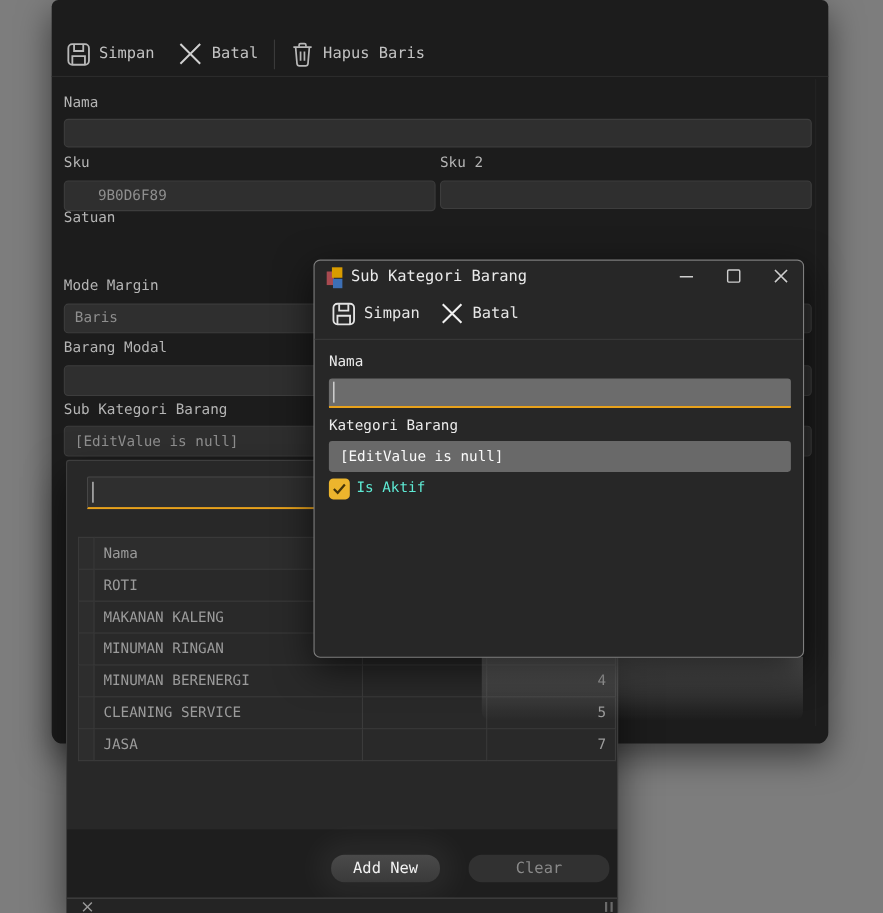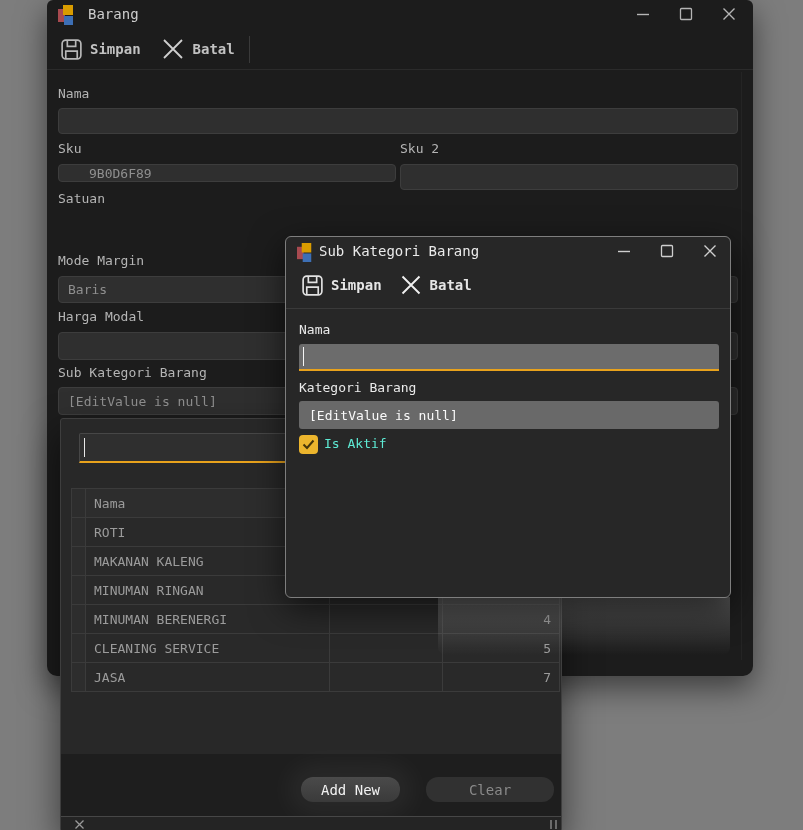--- a/index.html
+++ b/index.html
@@ -23,21 +23,21 @@
   .logo .lr { position:absolute; left:0; top:4px;  width:7px;  height:13px; }
   .logo .ly { position:absolute; left:5px; top:0;  width:10px; height:10px; }
   .logo .lb { position:absolute; left:6px; top:11px; width:9px; height:9px; }
   .win .logo { left:11px; top:5px; }
   .title-text { position:absolute; left:41px; top:6px; font-size:14px; color:#cdcdcd; white-space:pre; }
   .win-controls { position:absolute; right:14px; top:4px; display:flex; gap:23px; }
   .wc-btn { width:20px; height:20px; display:flex; align-items:center; justify-content:center; }
 
   .toolbar { position:absolute; left:12px; top:30px; height:38px; display:flex; align-items:center; }
   .tb-item { display:flex; align-items:center; font-size:14px; color:#c2c2c2; }
-  .tb-item .tb-label { margin-left:6px; white-space:pre;font-weight:bold; }
+  .tb-item .tb-label { margin-left:6px; white-space:pre; }
   .tb-sep { width:1px; height:27px; background:#3a3a3a; margin:0 12px 0 14px; }
   .tb-divider { position:absolute; left:0; right:0; top:69px; height:1px; background:#2b2b2b; }
   .dlg-toolbar-text { color:#e6e6e6; }
 
   .lbl { position:absolute; font-size:13px; color:#b5b5b5; white-space:pre; }
   .field {
     position:absolute; background:#2f2f2f; border:1px solid #3d3d3d; border-radius:4px;
     font-size:13px; color:#8f8f8f; padding:0 9px; display:flex; align-items:center;
     white-space:pre; overflow:hidden;
   }
@@ -127,45 +127,20 @@
   .dlg-check {
     position:absolute; left:13px; top:198px; width:19px; height:19px;
     background:#ecb52d; border-radius:4px;
     display:flex; align-items:center; justify-content:center;
   }
 </style>
 </head>
 <body>
 
 <div class="win">
-  <div class="titlebar">
-    <div class="logo">
-      <div class="lr" style="background:#a84a50"></div>
-      <div class="ly" style="background:#d99c00"></div>
-      <div class="lb" style="background:#3d6fb5"></div>
-    </div>
-    <span class="title-text">Barang</span>
-    <div class="win-controls">
-      <div class="wc-btn">
-        <svg width="16" height="16">
-            <line x1="2" y1="8.5" x2="14" y2="8.5" stroke="#b5b5b5" stroke-width="1.4"></line>
-          </svg>
-      </div>
-      <div class="wc-btn">
-        <svg width="16" height="16">
-            <rect x="2.5" y="2.5" width="11" height="11" rx="1" fill="none" stroke="#b5b5b5" stroke-width="1.3"></rect>
-          </svg>
-      </div>
-      <div class="wc-btn">
-        <svg width="16" height="16">
-            <path d="M2.5 2.5 L13.5 13.5 M13.5 2.5 L2.5 13.5" stroke="#b5b5b5" stroke-width="1.4"></path>
-          </svg>
-      </div>
-    </div>
-  </div>
 
   <div class="toolbar">
     <div class="tb-item">
       <span>
         <svg width="25" height="25" viewBox="0 0 24 24" fill="none" stroke="#b8b8b8" stroke-width="1.6">
           <rect x="3" y="3" width="18" height="18" rx="3.5"></rect>
           <path d="M8 3.4 V9 H16 V3.4"></path>
           <path d="M6.5 20.6 V13.5 H17.5 V20.6"></path>
         </svg>
       </span>
@@ -173,39 +148,50 @@
     </div>
     <div class="tb-item" style="margin-left:14px;">
       <span>
         <svg width="36" height="36" viewBox="0 0 36 36" fill="none" stroke="#cfcfcf" stroke-width="1.8">
           <path d="M9 9 L27 27 M27 9 L9 27"></path>
         </svg>
       </span>
       <span class="tb-label" style="margin-left:2px;">Batal</span>
     </div>
     <div class="tb-sep"></div>
+    <div class="tb-item">
+      <span>
+        <svg width="26" height="27" viewBox="0 0 24 26" fill="none" stroke="#b8b8b8" stroke-width="1.5">
+          <path d="M4 6.5 H20"></path>
+          <path d="M9 6.3 V4.8 A1.3 1.3 0 0 1 10.3 3.5 H13.7 A1.3 1.3 0 0 1 15 4.8 V6.3"></path>
+          <path d="M6 6.8 L7.2 21 A2.2 2.2 0 0 0 9.4 23 H14.6 A2.2 2.2 0 0 0 16.8 21 L18 6.8"></path>
+          <path d="M10.3 10.5 V18.5 M13.7 10.5 V18.5"></path>
+        </svg>
+      </span>
+      <span class="tb-label">Hapus Baris</span>
+    </div>
   </div>
   <div class="tb-divider"></div>
 
   <span class="lbl" style="left:11px; top:86px;">Nama</span>
   <div class="field" style="left:11px; top:108px; width:680px; height:26px;"><span></span></div>
 
   <span class="lbl" style="left:11px; top:141px;">Sku</span>
-  <div class="field" style="left:11px; top:164px; width:338px; height:18px;padding-left:30px;"><span>9B0D6F89</span></div>
+  <div class="field" style="left:11px; top:164px; width:338px; height:28px;padding-left:30px;"><span>9B0D6F89</span></div>
 
   <span class="lbl" style="left:353px; top:141px;">Sku 2</span>
   <div class="field" style="left:353px; top:164px; width:338px; height:26px;"><span></span></div>
 
   <span class="lbl" style="left:11px; top:191px;">Satuan</span>
 
   <span class="lbl" style="left:11px; top:253px;">Mode Margin</span>
   <div class="field" style="left:11px; top:276px; width:234px; height:27px;"><span>Baris</span></div>
   <div class="field" style="left:353px; top:276px; width:338px; height:27px;"></div>
 
-  <span class="lbl" style="left:11px; top:309px;">Harga Modal</span>
+  <span class="lbl" style="left:11px; top:309px;">Barang Modal</span>
   <div class="field" style="left:11px; top:332px; width:234px; height:28px;"><span></span></div>
   <div class="field" style="left:353px; top:332px; width:338px; height:28px;"></div>
 
   <span class="lbl" style="left:11px; top:365px;">Sub Kategori Barang</span>
   <div class="field" style="left:11px; top:387px; width:234px; height:28px;"><span>[EditValue is null]</span></div>
   <div class="field" style="left:353px; top:387px; width:338px; height:28px;"></div>
 
   <div class="vline"></div>
 </div>
 

